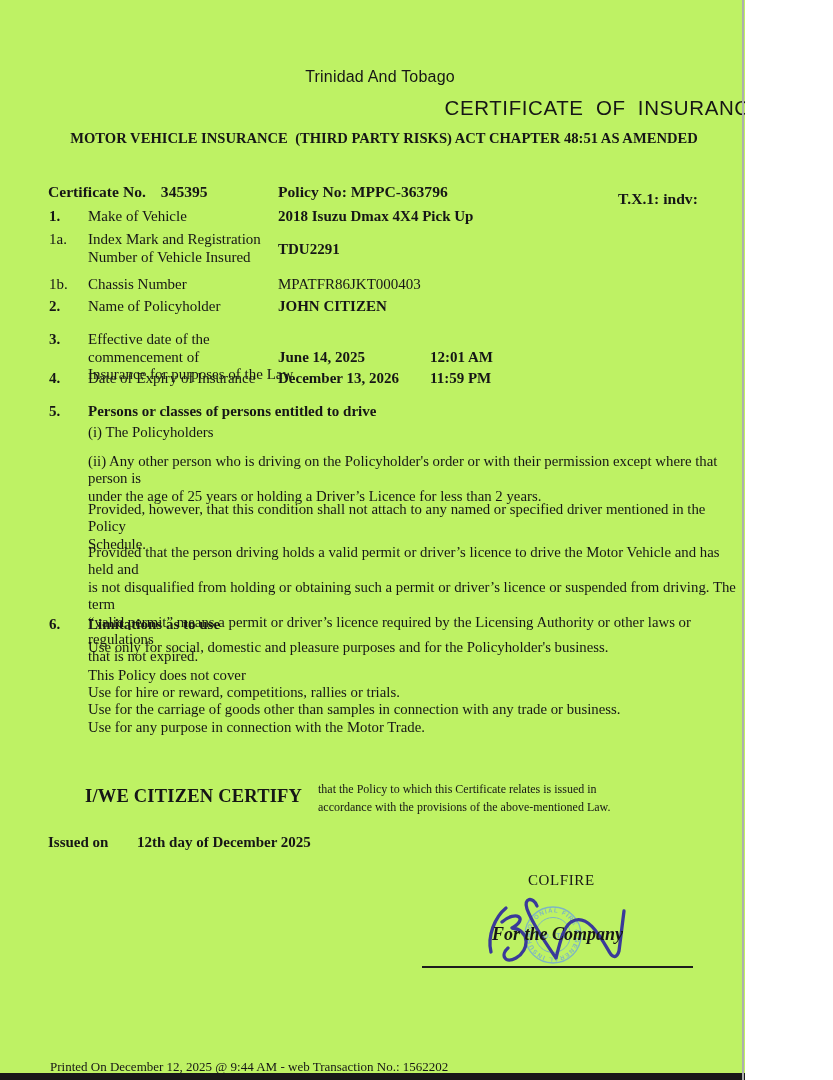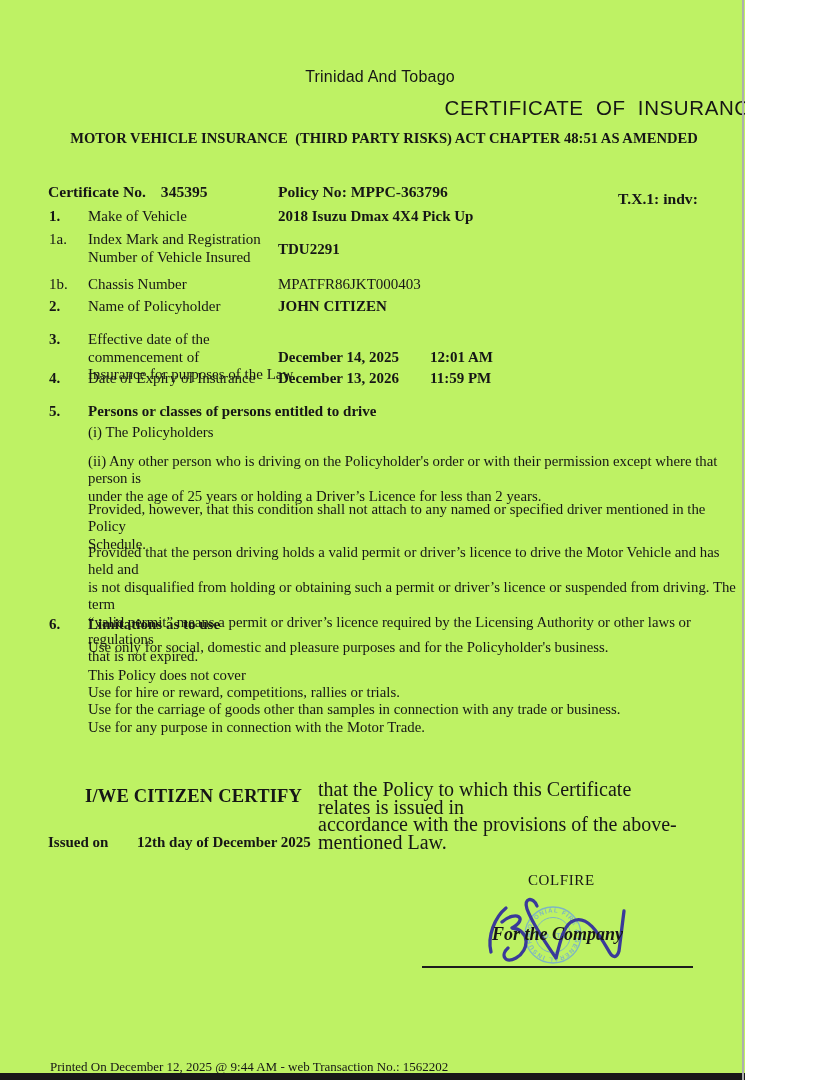--- a/index.html
+++ b/index.html
@@ -42,21 +42,21 @@
   .row-effective .value, .row-effective .time { top:18px; }
 
   .sec-head { left:0; width:100%; font-size:15px; font-weight:bold; }
   .sec-head .num  { position:absolute; left:49px; top:0; }
   .sec-head .head { position:absolute; left:88px; top:0; }
 
   .para { left:88px; width:648px; font-size:14.8px; line-height:17.4px; }
   .lines > div { height:17.2px; }
 
   .certify-head { top:786px; left:85px; font-size:18.5px; font-weight:bold; letter-spacing:0.2px; }
-  .certify-text { top:781px; left:318px; width:370px; font-size:20px; line-height:17.6px; }
+  .certify-text { top:781px; left:318px; width:370px; font-size:12px; line-height:17.6px; }
 
   .issued { top:834px; left:0; width:100%; font-size:15px; font-weight:bold; }
   .issued .ilabel { position:absolute; left:48px; top:0; }
   .issued .idate  { position:absolute; left:137px; top:0; }
 
   .colfire { top:872px; left:528px; font-size:15px; letter-spacing:0.6px; }
   .sig-svg { top:896px; left:440px; }
   .sig-line { top:966px; left:422px; width:271px; height:2px; background:#1d1d1d; }
   .for-company {
     top:924px; left:430px; width:255px; text-align:center;
@@ -106,21 +106,21 @@
   <div class="abs row row-policyholder" style="top:298px">
     <span class="num b">2.</span>
     <span class="label">Name of Policyholder</span>
     <span class="value">JOHN CITIZEN</span>
   </div>
 
   <div class="abs row row-effective" style="top:331px">
     <span class="num b">3.</span>
     <span class="label pre">Effective date of the commencement of
 Insurance for purposes of the Law</span>
-    <span class="value">December 14, 2025</span>
+    <span class="value">June 14, 2025</span>
     <span class="time">12:01 AM</span>
   </div>
 
   <div class="abs row row-expiry" style="top:370px">
     <span class="num b">4.</span>
     <span class="label">Date of Expiry of Insurance</span>
     <span class="value">December 13, 2026</span>
     <span class="time">11:59 PM</span>
   </div>
 

